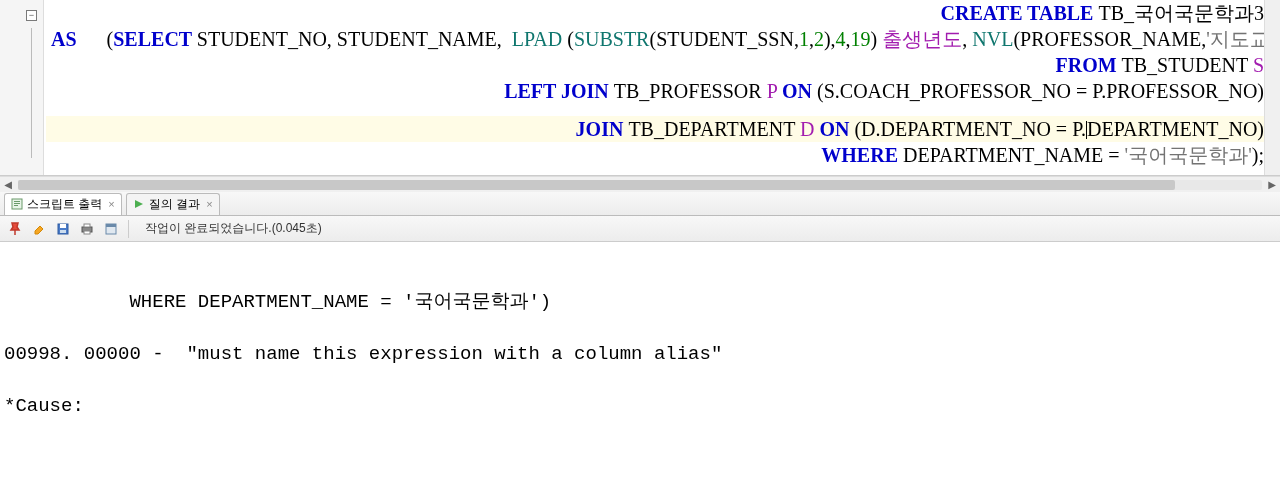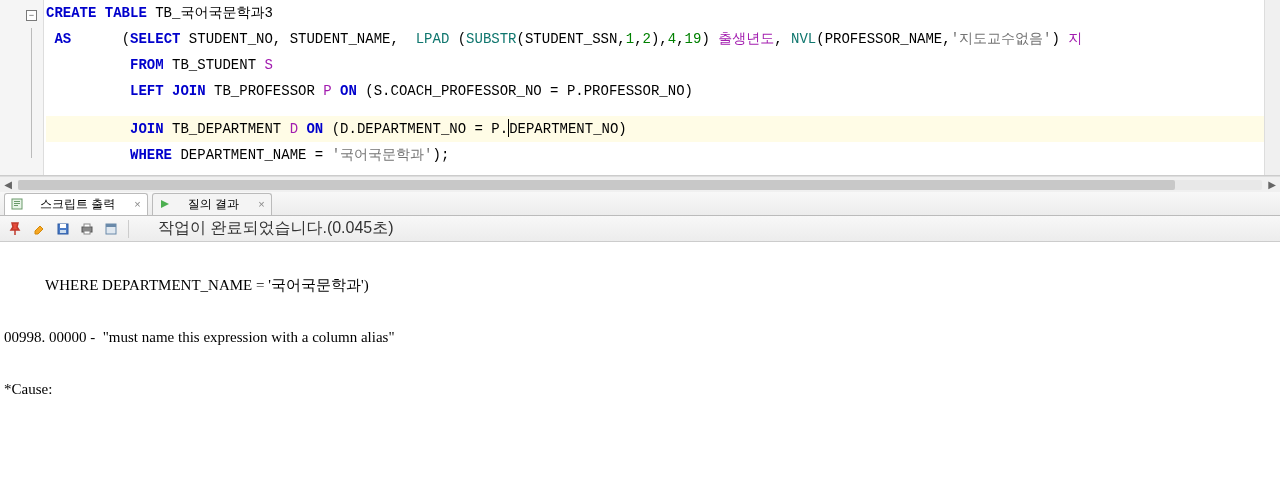--- a/index.html
+++ b/index.html
@@ -48,26 +48,27 @@
   margin-right: 2px;
 }
 .fold-line {
   width: 1px;
   height: 26px;
   background: #bbb;
   margin-right: 7px;
 }
 .code-lines {
   flex: 1;
-  font-family: Liberation Mono, monospace;
-  font-size: 14px;
+  font-family: Liberation Serif, serif;
+  font-size: 20px;
   line-height: 26px;
   white-space: pre;
   overflow: hidden;
   padding-left: 2px;
+  text-align: right;
 }
 .code-line { height: 26px; }
 .hl-line { background: #fffce6; margin-top: 12px; }
 .kw { color: #0000cc; font-weight: bold; }
 .fn { color: #0f766e; }
 .num { color: #008000; }
 .alias { color: #a21caf; }
 .str { color: #737373; }
 .txt { color: #000; }
 .editor-vscroll {
@@ -119,21 +120,21 @@
 .tab {
   display: flex;
   align-items: center;
   height: 22px;
   padding: 0 6px;
   border: 1px solid #bbb;
   border-bottom: none;
   border-radius: 3px 3px 0 0;
   background: #f4f4f4;
   font-size: 12px;
-  gap: 17px;
+  gap: 4px;
 }
 .tab.active { background: #fff; }
 .tab-close {
   font-size: 11px;
   color: #888;
   margin-left: 2px;
 }
 .tab-icon {
   width: 12px;
   height: 12px;
@@ -159,32 +160,32 @@
   justify-content: center;
 }
 .tool-sep {
   width: 1px;
   height: 18px;
   background: #ccc;
   margin: 0 2px;
 }
 .status-text {
   color: #333;
-  font-size: 16px;
-  margin-left: 21px;
+  font-size: 12px;
+  margin-left: 8px;
 }
 .output-area {
   flex: 1;
-  padding: 4px 8px 4px 4px;
-  font-size: 15px;
+  padding: 21px 8px 4px 4px;
+  font-size: 19px;
   line-height: 26px;
   color: #000;
   overflow: hidden;
   white-space: pre;
-  font-family: Liberation Serif, serif;
+  font-family: Liberation Mono, monospace;
 }
 .cursor {
   display: inline-block;
   width: 1px;
   height: 18px;
   background: #000;
   vertical-align: middle;
   margin: 0 0 2px 0;
 }
 </style>

